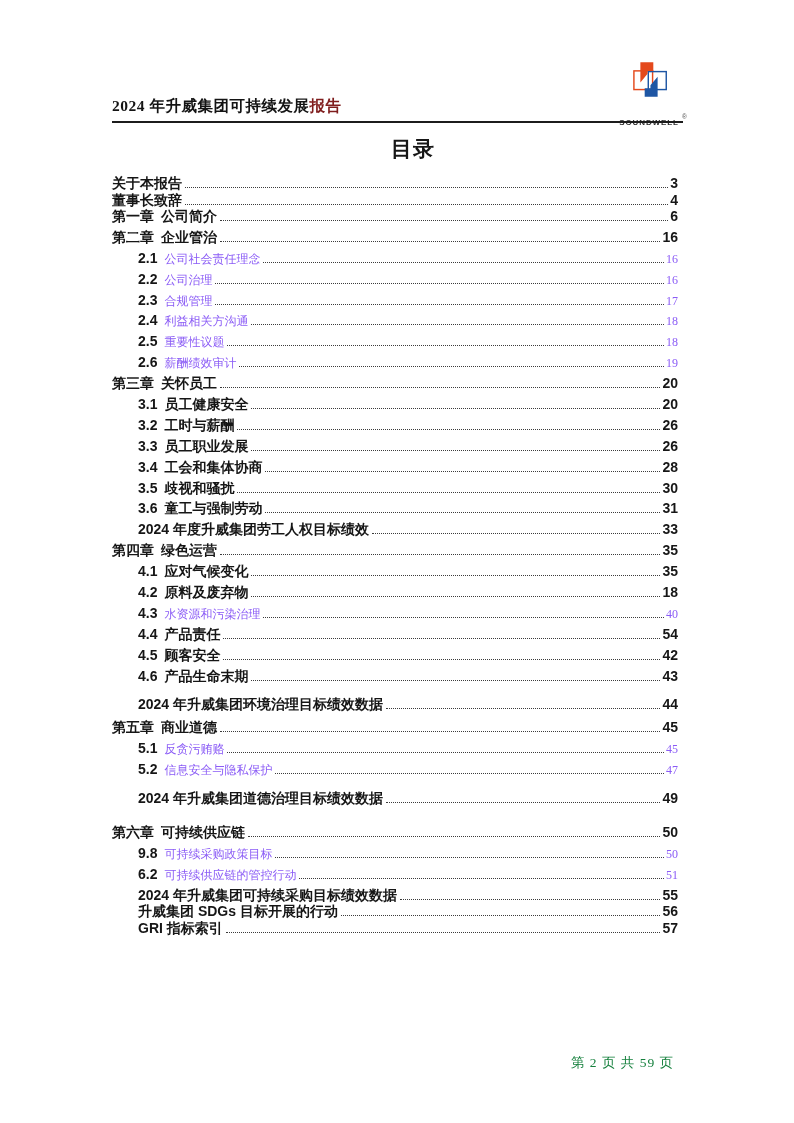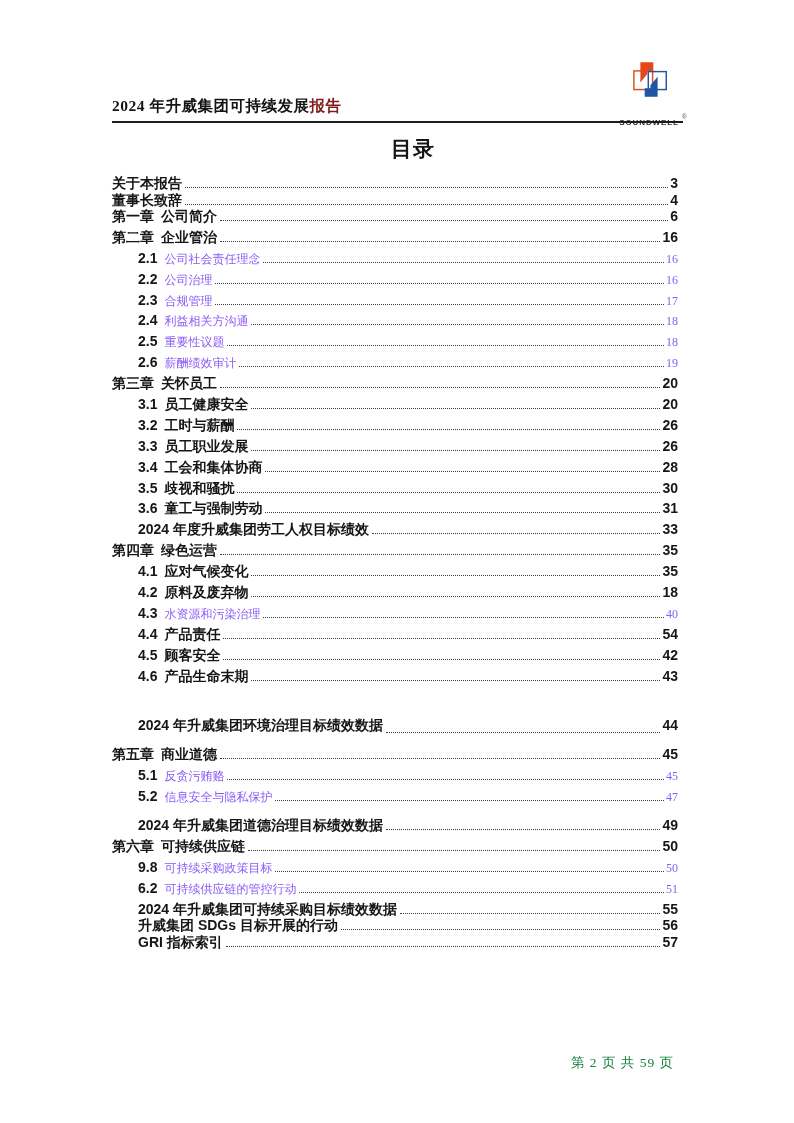--- a/index.html
+++ b/index.html
@@ -235,26 +235,26 @@
         <span class="t">顾客安全</span>
         <span class="dots"></span>
         <span class="pg">42</span>
       </div>
       <div class="row ind">
         <span class="num">4.6</span>
         <span class="t">产品生命末期</span>
         <span class="dots"></span>
         <span class="pg">43</span>
       </div>
-      <div class="row ind" style="margin-top: 24px; align-items: flex-end;">
+      <div class="row ind" style="margin-top: 8px;">
         <span class="t">2024 年升威集团环境治理目标绩效数据</span>
         <span class="dots"></span>
         <span class="pg">44</span>
       </div>
-      <div class="row" style="margin-top: 13px;">
+      <div class="row" style="margin-top: 2px;">
         <span class="num">第五章</span>
         <span class="t">商业道德</span>
         <span class="dots"></span>
         <span class="pg">45</span>
       </div>
       <div class="row ind serif">
         <span class="num">5.1</span>
         <span class="t">反贪污贿赂</span>
         <span class="dots"></span>
         <span class="pg">45</span>
@@ -263,21 +263,21 @@
         <span class="num">5.2</span>
         <span class="t">信息安全与隐私保护</span>
         <span class="dots"></span>
         <span class="pg">47</span>
       </div>
       <div class="row ind" style="margin-top: 8px;">
         <span class="t">2024 年升威集团道德治理目标绩效数据</span>
         <span class="dots"></span>
         <span class="pg">49</span>
       </div>
-      <div class="row" style="">
+      <div class="row" style="margin-top: 13px;">
         <span class="num">第六章</span>
         <span class="t">可持续供应链</span>
         <span class="dots"></span>
         <span class="pg">50</span>
       </div>
       <div class="row ind serif">
         <span class="num">9.8</span>
         <span class="t">可持续采购政策目标</span>
         <span class="dots"></span>
         <span class="pg">50</span>

